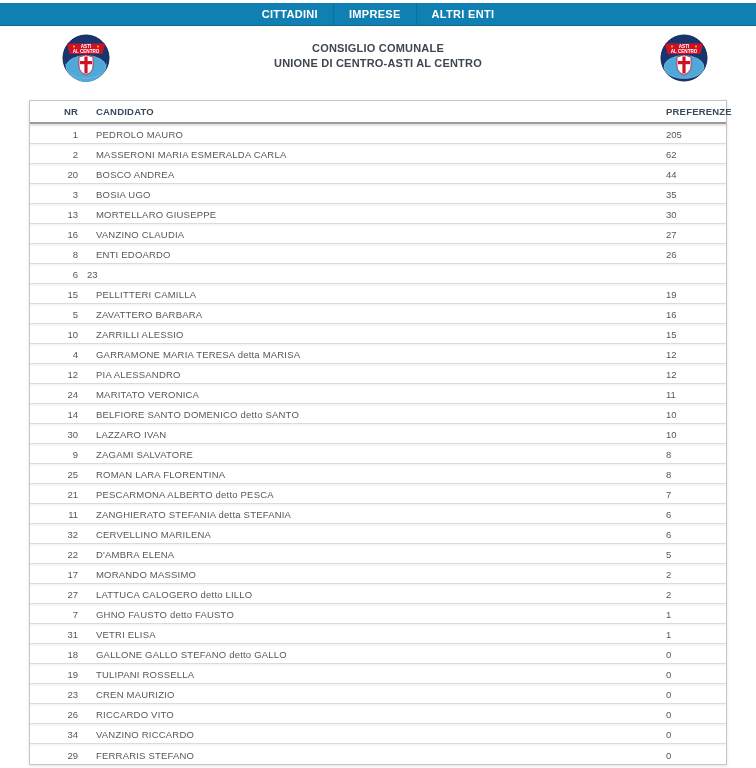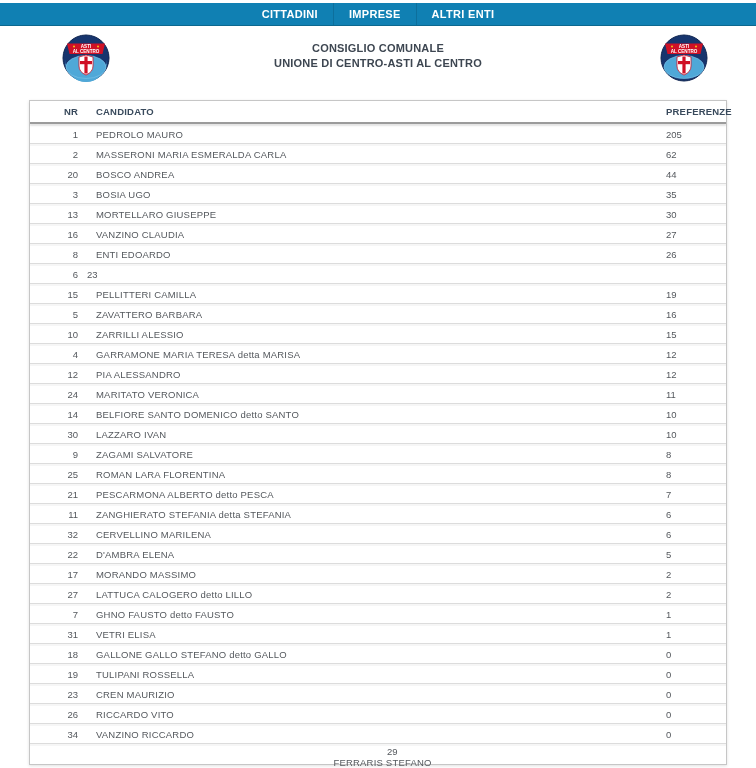--- a/index.html
+++ b/index.html
@@ -82,21 +82,21 @@
   .row {
     display: flex;
     align-items: center;
     height: 20px;
     background: #ffffff;
     border-top: 2px solid #f6f6f6;
     border-bottom: 1px solid #dcdcdc;
     font-size: 9.5px;
     color: #54585d;
   }
-  .row:last-child { border-bottom: none; flex-direction: column; }
+  .row:last-child { border-bottom: none; }
   .col-nr   { width: 57px;  text-align: right; padding-right: 9px; flex: none; }
   .col-cand { flex: 1; text-align: left; padding-left: 9px; letter-spacing: 0.2px; }
   .col-pref { width: 42px; padding-right: 4px; flex: none; margin-right: 18px; }
 
   
   .logo svg { width: 100%; height: 100%; display: block; }
 </style>
 </head>
 <body>
 

